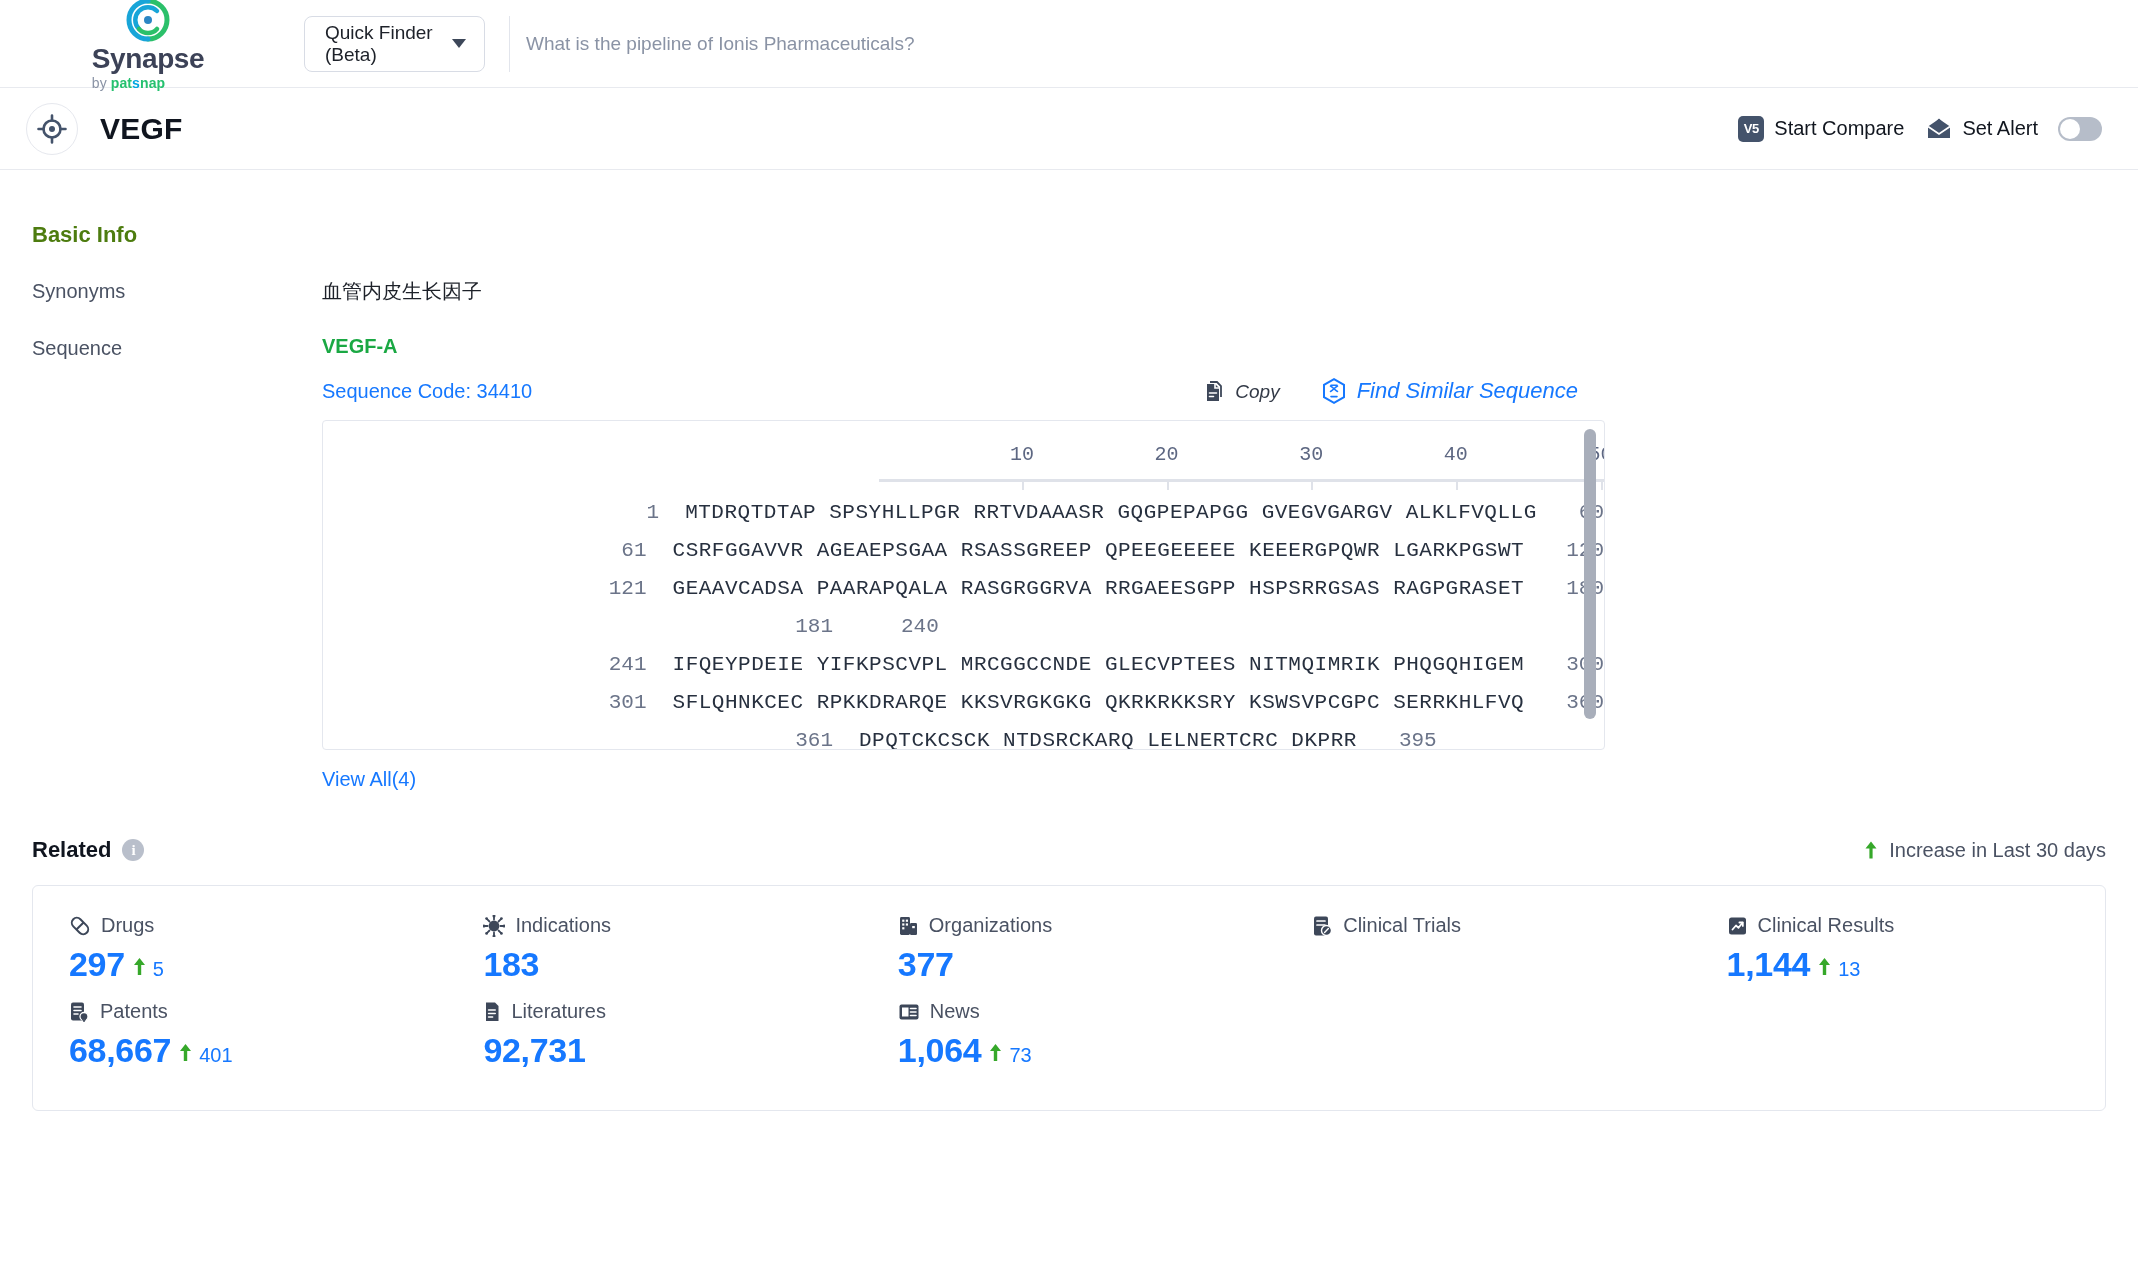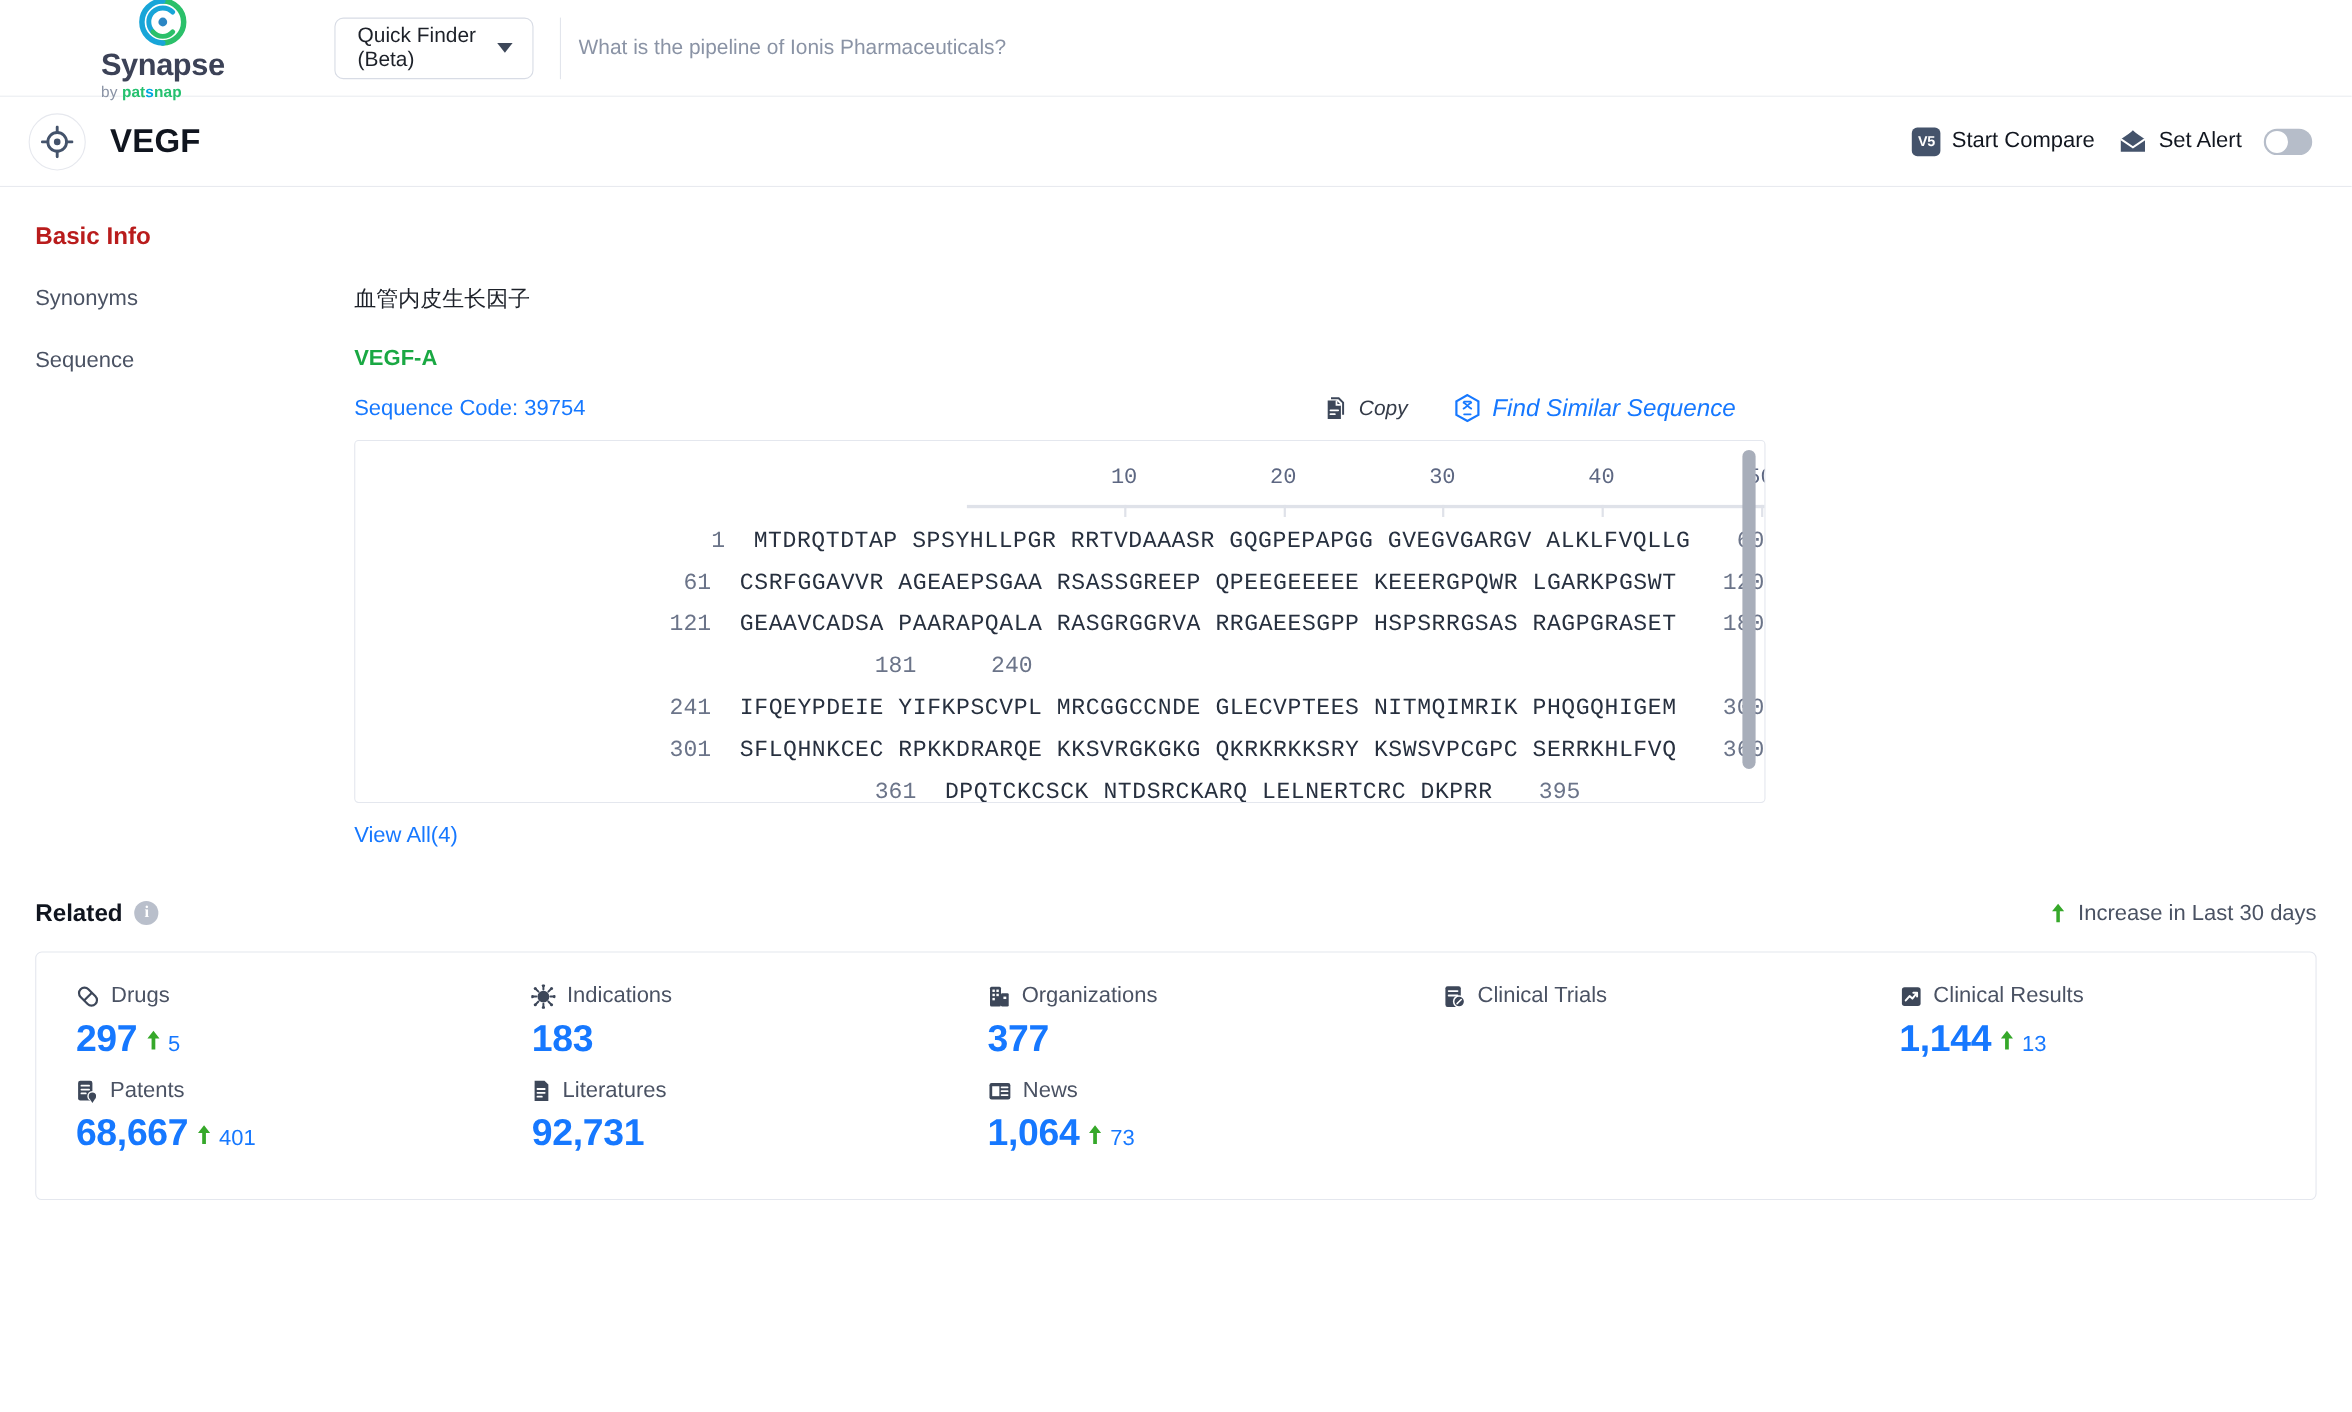--- a/index.html
+++ b/index.html
@@ -103,22 +103,22 @@
   }
   .toggle .knob {
     position: absolute; top: 2px; left: 2px;
     width: 20px; height: 20px; border-radius: 50%;
     background: #fff;
   }
 
   
   .content { padding: 0 32px; }
   .section-title {
-    font-size: 22px; font-weight: 700; color: #b91c1c;
-    margin-top: 32px;
+    font-size: 22px; font-weight: 700; color: #4d7c0f;
+    margin-top: 52px;
   }
   .info-row { display: flex; margin-top: 30px; }
   .info-label {
     width: 290px; flex: none;
     font-size: 20px; color: #4a5263;
     padding-top: 2px;
   }
   .info-value { flex: 1; }
   .syn-value { font-size: 20px; color: #1d2129; }
 
@@ -301,21 +301,21 @@
       <div class="syn-value">血管内皮生长因子</div>
     </div>
   </div>
 
   <div class="info-row">
     <div class="info-label">Sequence</div>
     <div class="info-value">
       <div class="seq-name">VEGF-A</div>
 
       <div class="seq-code-row">
-        <span class="seq-code">Sequence Code: 39754</span>
+        <span class="seq-code">Sequence Code: 34410</span>
         <span class="seq-tools">
           <span class="seq-tool">
             <span>
               <svg width="23" height="24" viewBox="0 0 23 24">
                 <path d="M6 4h8l4 4v13H6z" fill="#3d4759"></path>
                 <path d="M14 4v4h4" fill="none" stroke="#ffffff" stroke-width="1.6"></path>
                 <path d="M8.5 13h7M8.5 16.5h4" stroke="#ffffff" stroke-width="1.6" stroke-linecap="round"></path>
                 <path d="M9 2h7l4 4v11" fill="none" stroke="#3d4759" stroke-width="1.8"></path>
               </svg>
             </span>

